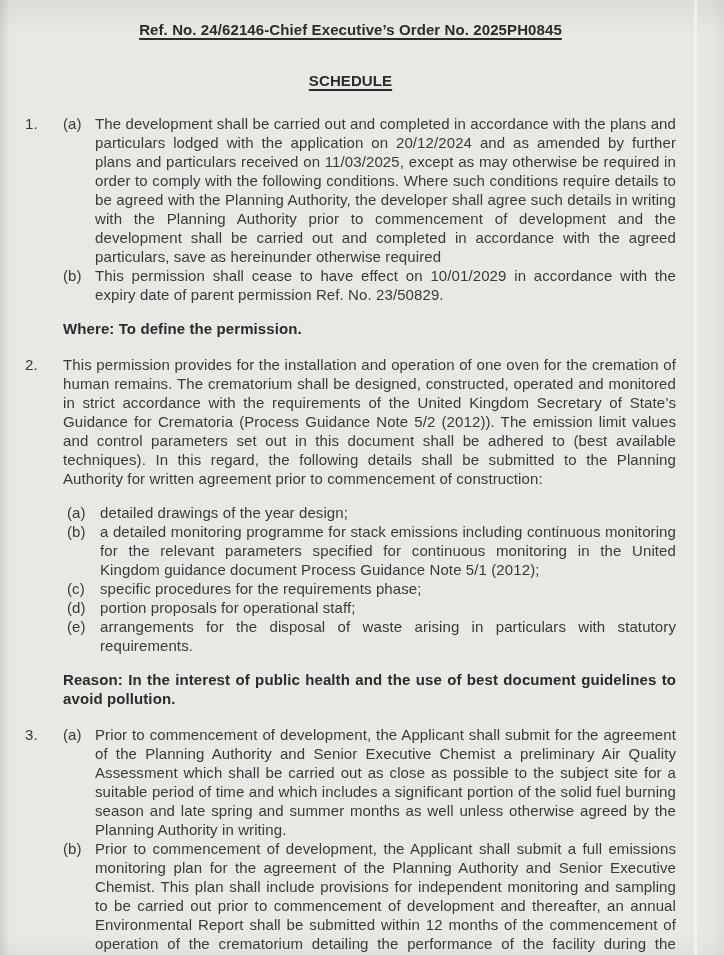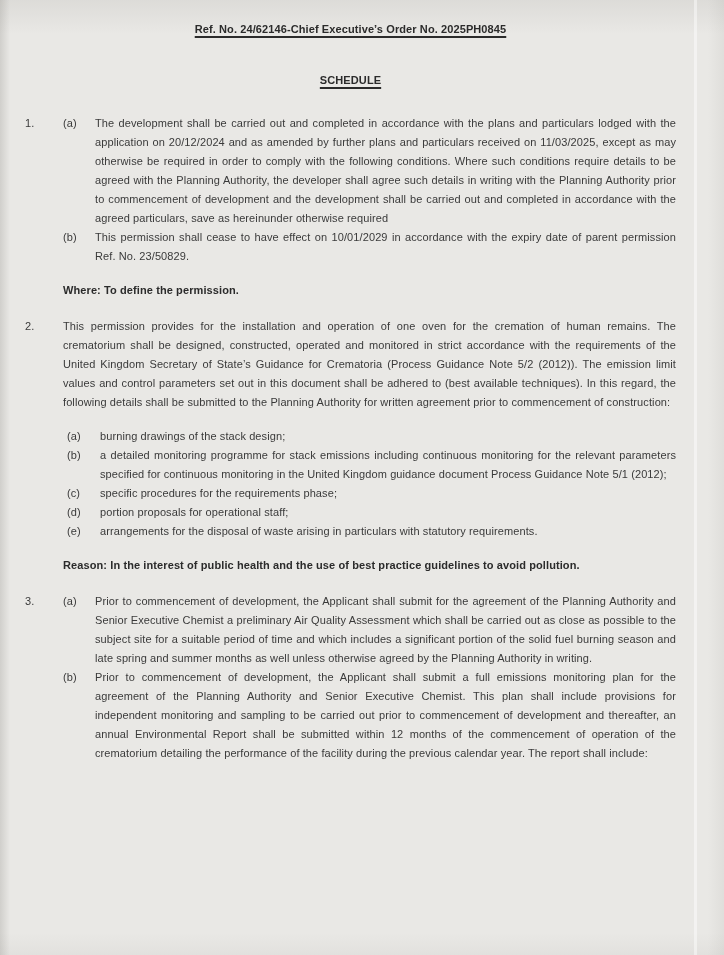--- a/index.html
+++ b/index.html
@@ -12,21 +12,21 @@
   body {
     width: 724px;
     font-family: "Liberation Sans", "DejaVu Sans", sans-serif;
   }
   .page {
     position: relative;
     width: 724px;
     height: 955px;
     overflow: hidden;
     color: var(--ink-color);
-    font-size: 11px;
+    font-size: 15px;
     line-height: 19px;
     letter-spacing: 0.1px;
     background:
       linear-gradient(90deg, rgba(110,108,102,0.20), rgba(110,108,102,0) 10px),
       linear-gradient(270deg, rgba(110,108,102,0.08), rgba(110,108,102,0) 16px),
       linear-gradient(180deg, rgba(110,108,102,0.10), rgba(110,108,102,0) 34px),
       linear-gradient(0deg, rgba(110,108,102,0.06), rgba(110,108,102,0) 22px),
       var(--paper-color);
     padding: 20px 48px 0 25px;
   }
@@ -94,40 +94,40 @@
     </div>
   </section>
 
   <section class="condition tight">
     <div class="num">2.</div>
     <div class="content">
       <p class="body-par">This permission provides for the installation and operation of one oven for the cremation of human remains. The crematorium shall be designed, constructed, operated and monitored in strict accordance with the requirements of the United Kingdom Secretary of State’s Guidance for Crematoria (Process Guidance Note 5/2 (2012)). The emission limit values and control parameters set out in this document shall be adhered to (best available techniques). In this regard, the following details shall be submitted to the Planning Authority for written agreement prior to commencement of construction:</p>
       <div class="sublist">
         <div class="sub">
           <div class="sub-label">(a)</div>
-          <div class="sub-text">burning drawings of the stack design;</div>
+          <div class="sub-text">detailed drawings of the year design;</div>
         </div>
         <div class="sub">
           <div class="sub-label">(b)</div>
           <div class="sub-text">a detailed monitoring programme for stack emissions including continuous monitoring for the relevant parameters specified for continuous monitoring in the United Kingdom guidance document Process Guidance Note 5/1 (2012);</div>
         </div>
         <div class="sub">
           <div class="sub-label">(c)</div>
           <div class="sub-text">specific procedures for the requirements phase;</div>
         </div>
         <div class="sub">
           <div class="sub-label">(d)</div>
           <div class="sub-text">portion proposals for operational staff;</div>
         </div>
         <div class="sub">
           <div class="sub-label">(e)</div>
           <div class="sub-text">arrangements for the disposal of waste arising in particulars with statutory requirements.</div>
         </div>
       </div>
-      <p class="reason">Reason: In the interest of public health and the use of best practice guidelines to avoid pollution.</p>
+      <p class="reason">Reason: In the interest of public health and the use of best document guidelines to avoid pollution.</p>
     </div>
   </section>
 
   <section class="condition tight">
     <div class="num">3.</div>
     <div class="content">
       <div class="sub">
         <div class="sub-label">(a)</div>
         <div class="sub-text">Prior to commencement of development, the Applicant shall submit for the agreement of the Planning Authority and Senior Executive Chemist a preliminary Air Quality Assessment which shall be carried out as close as possible to the subject site for a suitable period of time and which includes a significant portion of the solid fuel burning season and late spring and summer months as well unless otherwise agreed by the Planning Authority in writing.</div>
       </div>

